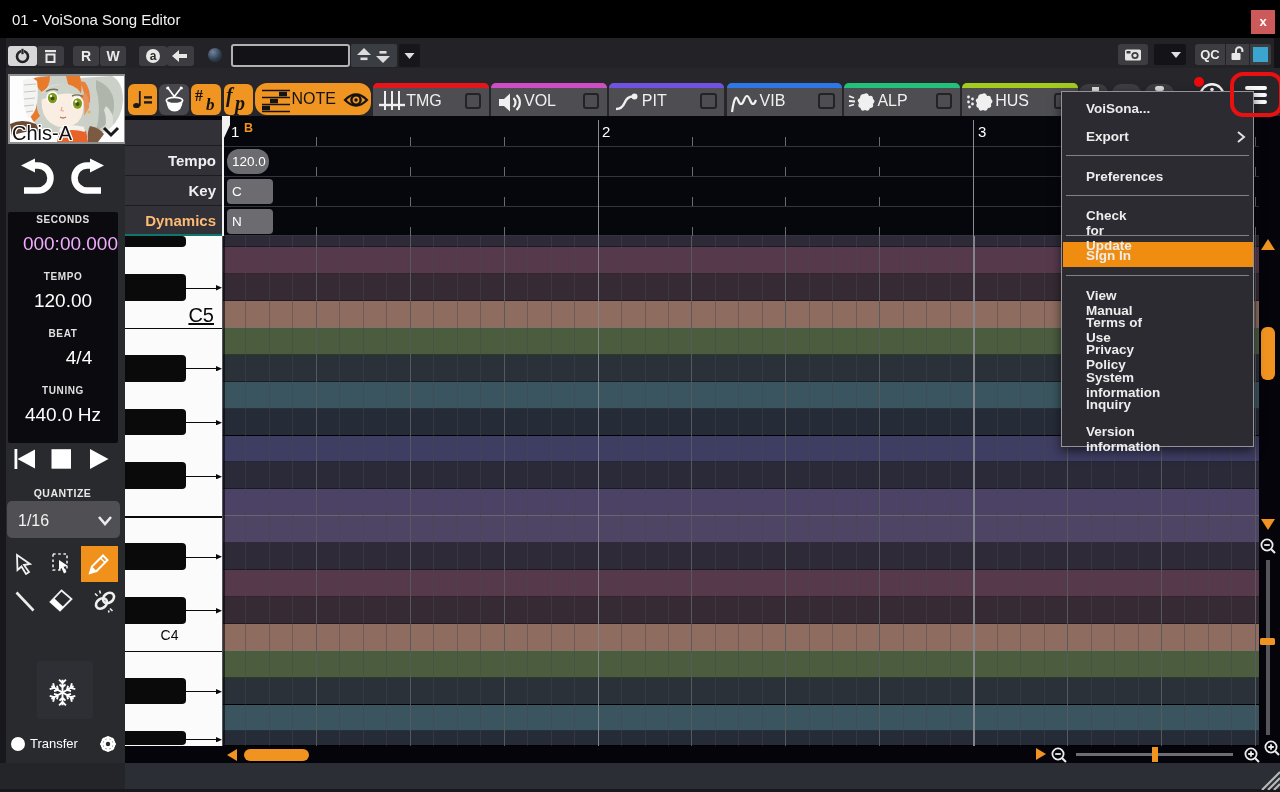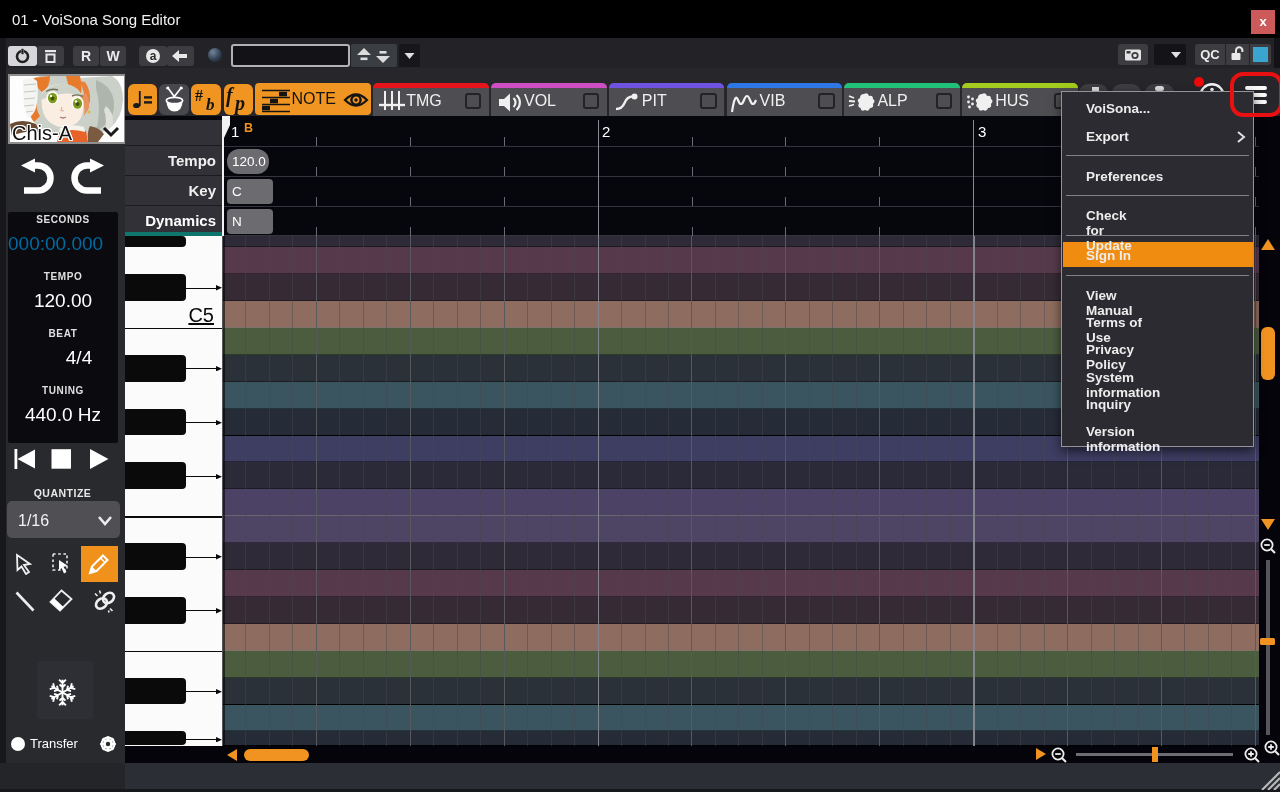--- a/index.html
+++ b/index.html
@@ -98,21 +98,21 @@
       </svg>
 </div>
 <svg class="a" width="105" height="45" viewBox="0 0 105 45" style="left:10px;top:152px;">
 <path d="M14 38.5 L28 38.5 A 12.5 12.5 0 0 0 28 13.5 L24 13.5" fill="none" stroke="#fff" stroke-width="6.5"></path>
 <path d="M25 6.5 L25 20.5 L11 13.5 Z" fill="#fff"></path>
 <path d="M91 38.5 L77 38.5 A 12.5 12.5 0 0 1 77 13.5 L81 13.5" fill="none" stroke="#fff" stroke-width="6.5"></path>
 <path d="M80 6.5 L80 20.5 L94 13.5 Z" fill="#fff"></path>
 </svg>
 <div class="a" style="left:8px;top:212px;width:110px;height:231px;background:#0a0a0f;border-radius:2px;"></div>
 <div class="a" style="left:8px;top:214px;width:110px;text-align:center;font-size:10px;font-weight:700;letter-spacing:0.6px;color:#e0e0e0;">SECONDS</div>
-<div class="a" style="left:8px;top:233px;width:110px;text-align:left;font-size:19px;color:#0369a1;">000:00.000</div>
+<div class="a" style="left:8px;top:233px;width:110px;text-align:right;font-size:19px;color:#f0abfc;">000:00.000</div>
 <div class="a" style="left:8px;top:271px;width:110px;text-align:center;font-size:10px;font-weight:700;letter-spacing:0.6px;color:#e0e0e0;">TEMPO</div>
 <div class="a" style="left:8px;top:290px;width:110px;text-align:center;font-size:19px;color:#fff;">120.00</div>
 <div class="a" style="left:8px;top:328px;width:110px;text-align:center;font-size:10px;font-weight:700;letter-spacing:0.6px;color:#e0e0e0;">BEAT</div>
 <div class="a" style="left:24px;top:347px;width:110px;text-align:center;font-size:19px;color:#fff;">4/4</div>
 <div class="a" style="left:8px;top:385px;width:110px;text-align:center;font-size:10px;font-weight:700;letter-spacing:0.6px;color:#e0e0e0;">TUNING</div>
 <div class="a" style="left:8px;top:404px;width:110px;text-align:center;font-size:19px;color:#fff;">440.0 Hz</div>
 <svg class="a" width="110" height="24" viewBox="0 0 110 24" style="left:8px;top:447px;">
 <rect x="6.5" y="2" width="2.8" height="20" fill="#fff"></rect>
 <path d="M27 2.5 L27 21.5 L9.5 12 Z" fill="#fff"></path>
 <rect x="43.5" y="2.2" width="19.5" height="19.5" fill="#fff"></rect>
@@ -201,21 +201,21 @@
           <text x="4" y="17" font-size="16" font-weight="700">#</text>
           <text x="15" y="26" font-size="17" font-weight="700" font-style="italic">b</text>
         </g>
       </svg></div>
 <div class="a" style="left:223.6px;top:83.8px;width:29.6px;height:31.6px;background:#f09522;border-radius:6px;"><svg width="29.6" height="31.6" viewBox="0 0 29.6 31.6">
 <g fill="#141414" font-family="Liberation Serif" font-style="italic" font-weight="700">
           <text x="2" y="18" font-size="20">f</text>
           <text x="11" y="26" font-size="20">p</text>
         </g>
       </svg></div>
-<div class="a" style="left:255.4px;top:82.8px;width:115.6px;height:32.7px;background:#f09522;border-radius:4px;">
+<div class="a" style="left:255.4px;top:82.8px;width:115.6px;height:32.7px;background:#f09522;border-radius:12px;">
 <svg width="34" height="32" viewBox="0 0 34 32" style="position:absolute;left:4px;top:0;">
 <g stroke="#141414" stroke-width="1.6">
           <path d="M3 7.5 H31 M3 14.5 H31 M3 21.5 H31 M3 28.5 H31"></path>
         </g>
 <rect x="20" y="8.8" width="8" height="4.5" fill="#141414"></rect>
 <rect x="11" y="15.8" width="8" height="4.5" fill="#141414"></rect>
 <rect x="3" y="22.8" width="8" height="4.5" fill="#141414"></rect>
       </svg>
 <div class="a" style="left:36px;top:7px;font-size:16px;color:#141414;">NOTE</div>
 <svg width="26" height="20" viewBox="0 0 26 20" style="position:absolute;left:88px;top:7px;">
@@ -295,21 +295,21 @@
       <rect x="12.4" y="11" width="3.2" height="10" fill="#f4f4f4"></rect>
     </svg>
 <div class="a" style="left:1193.9px;top:76.6px;width:10px;height:10px;border-radius:50%;background:#ee0a0a;"></div>
 <div class="a" style="left:1244.7px;top:85.6px;width:22.3px;height:4.2px;background:#fafafa;border-radius:2px;"></div>
 <div class="a" style="left:1244.7px;top:93.0px;width:22.3px;height:4.2px;background:#fafafa;border-radius:2px;"></div>
 <div class="a" style="left:1244.7px;top:99.5px;width:22.3px;height:4.2px;background:#fafafa;border-radius:2px;"></div>
 <div class="a" style="left:125px;top:115.5px;width:1155px;height:120.5px;background:#06060d;"></div>
 <div class="a" style="left:125px;top:120px;width:97px;height:26px;background:#313137;border-bottom:1px solid #1b1b20;"></div>
 <div class="a" style="left:125px;top:146px;width:97px;height:30px;background:#313137;border-bottom:1px solid #1b1b20;color:#f0f0f0;font-size:15px;font-weight:700;text-align:right;line-height:29px;padding-right:6px;">Tempo</div>
 <div class="a" style="left:125px;top:176px;width:97px;height:30px;background:#313137;border-bottom:1px solid #1b1b20;color:#f0f0f0;font-size:15px;font-weight:700;text-align:right;line-height:29px;padding-right:6px;">Key</div>
-<div class="a" style="left:125px;top:206px;width:97px;height:30px;background:#313137;border-bottom:4px solid #0f766e;color:#ffffff;font-size:15px;font-weight:700;text-align:right;line-height:29px;padding-right:6px;">Dynamics</div>
+<div class="a" style="left:125px;top:206px;width:97px;height:30px;background:#313137;border-bottom:2px solid #0f766e;color:#fdba74;font-size:15px;font-weight:700;text-align:right;line-height:29px;padding-right:6px;">Dynamics</div>
 <div class="a" style="left:222px;top:146px;width:1036.7px;height:1px;background:#34343e;"></div>
 <div class="a" style="left:222px;top:176px;width:1036.7px;height:1px;background:#34343e;"></div>
 <div class="a" style="left:222px;top:206px;width:1036.7px;height:1px;background:#34343e;"></div>
 <div class="a" style="left:222px;top:235px;width:1036.7px;height:1px;background:#34343e;"></div>
 <div class="a" style="left:315.9px;top:137px;width:1px;height:9px;background:#6a6a74;"></div>
 <div class="a" style="left:315.9px;top:167px;width:1px;height:9px;background:#6a6a74;"></div>
 <div class="a" style="left:315.9px;top:197px;width:1px;height:9px;background:#6a6a74;"></div>
 <div class="a" style="left:315.9px;top:227px;width:1px;height:9px;background:#6a6a74;"></div>
 <div class="a" style="left:409.8px;top:137px;width:1px;height:9px;background:#6a6a74;"></div>
 <div class="a" style="left:409.8px;top:167px;width:1px;height:9px;background:#6a6a74;"></div>
@@ -395,21 +395,21 @@
     </svg>
 <div class="a" style="left:186px;top:691.0px;width:30px;height:1.2px;background:#0a0a0a;"></div>
 <svg class="a" width="6" height="5.4" viewBox="0 0 6 5.4" style="left:216px;top:688.9px;">
       <path d="M0 0 L6 2.7 L0 5.4 Z" fill="#0a0a0a"></path>
     </svg>
 <div class="a" style="left:186px;top:739.2px;width:30px;height:1.2px;background:#0a0a0a;"></div>
 <svg class="a" width="6" height="5.4" viewBox="0 0 6 5.4" style="left:216px;top:737.1px;">
       <path d="M0 0 L6 2.7 L0 5.4 Z" fill="#0a0a0a"></path>
     </svg>
 <div class="a" style="left:125px;top:304px;width:89px;height:22px;text-align:right;font-size:20px;color:#0a0a0a;text-decoration:underline;">C5</div>
-<div class="a" style="left:125px;top:610px;width:89px;height:22px;text-align:left;font-size:14px;color:#0a0a0a;">C4</div>
+<div class="a" style="left:125px;top:627px;width:89px;height:22px;text-align:center;font-size:14px;color:#0a0a0a;">C4</div>
 <div class="a" style="left:222px;top:236.0px;width:1036.7px;height:11.199999999999989px;background:#2e2a38;"></div>
 <div class="a" style="left:222px;top:247.2px;width:1036.7px;height:26.900000000000034px;background:#563a4c;"></div>
 <div class="a" style="left:222px;top:274.1px;width:1036.7px;height:26.899999999999977px;background:#362b34;"></div>
 <div class="a" style="left:222px;top:301.0px;width:1036.7px;height:26.899999999999977px;background:#8e6c60;"></div>
 <div class="a" style="left:222px;top:327.9px;width:1036.7px;height:26.900000000000034px;background:#4b5c3f;"></div>
 <div class="a" style="left:222px;top:354.8px;width:1036.7px;height:26.899999999999977px;background:#2a3138;"></div>
 <div class="a" style="left:222px;top:381.7px;width:1036.7px;height:26.900000000000034px;background:#3a555f;"></div>
 <div class="a" style="left:222px;top:408.6px;width:1036.7px;height:26.899999999999977px;background:#262b38;"></div>
 <div class="a" style="left:222px;top:435.5px;width:1036.7px;height:26.899999999999977px;background:#3e3d62;"></div>
 <div class="a" style="left:222px;top:462.4px;width:1036.7px;height:26.900000000000034px;background:#2a2a38;"></div>

